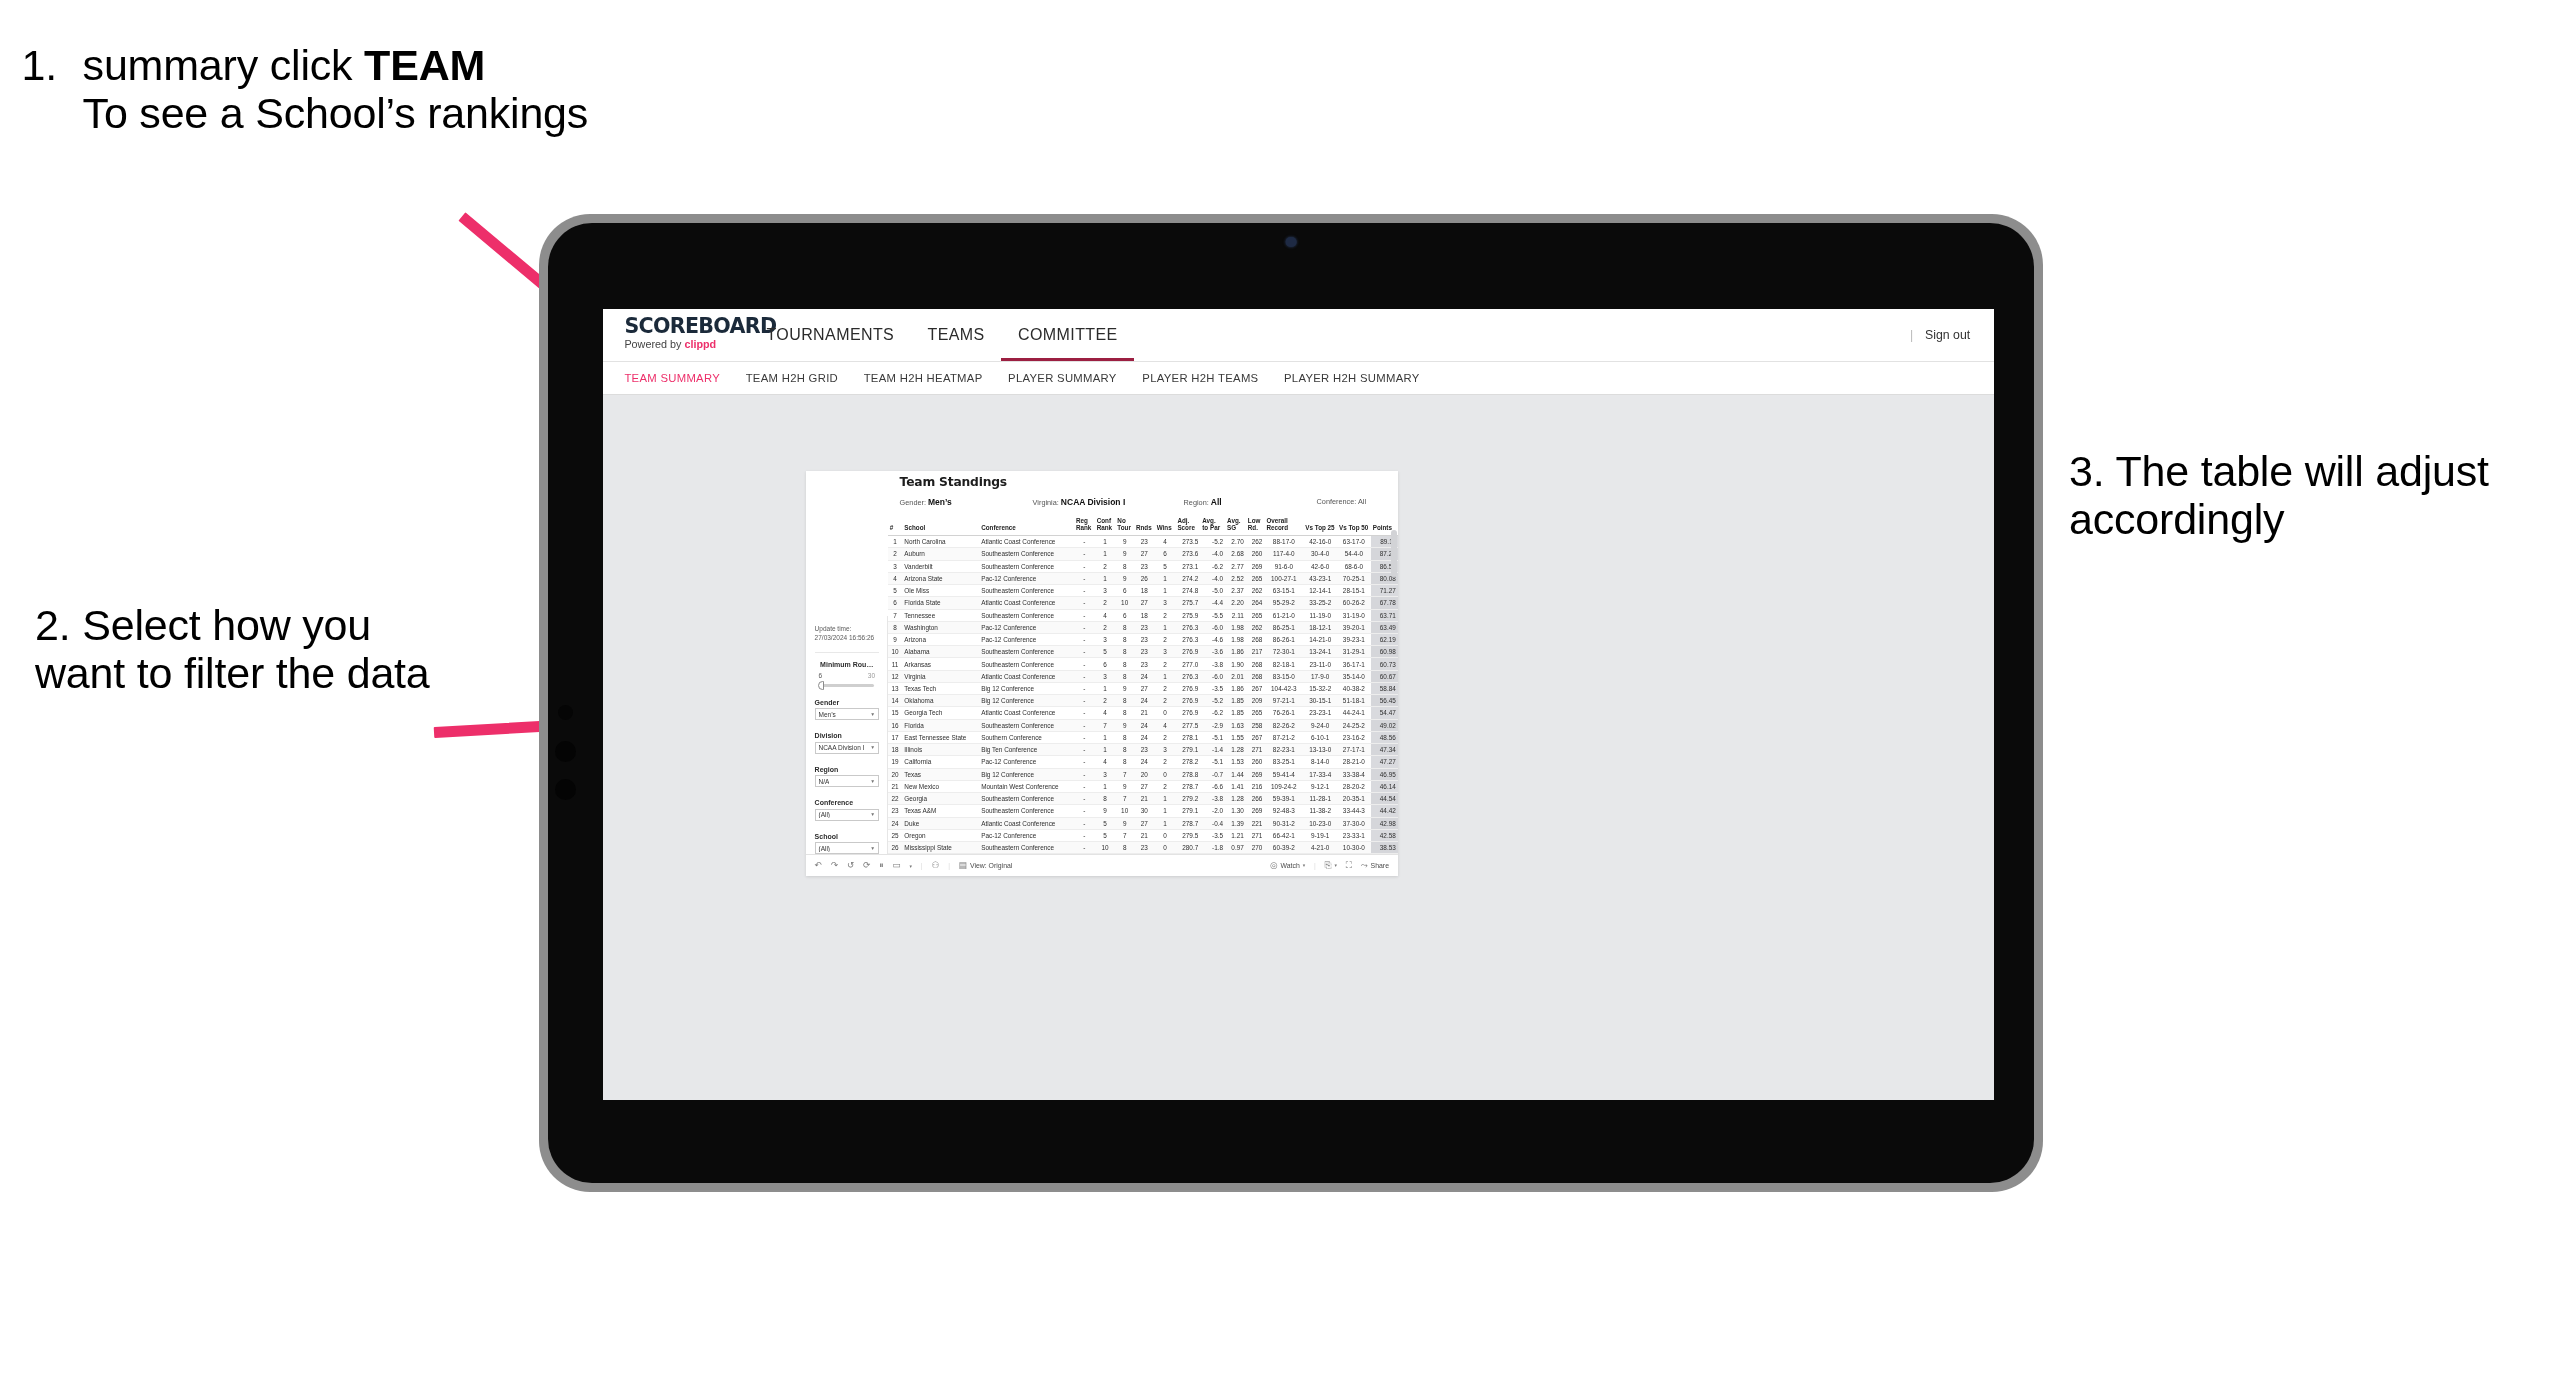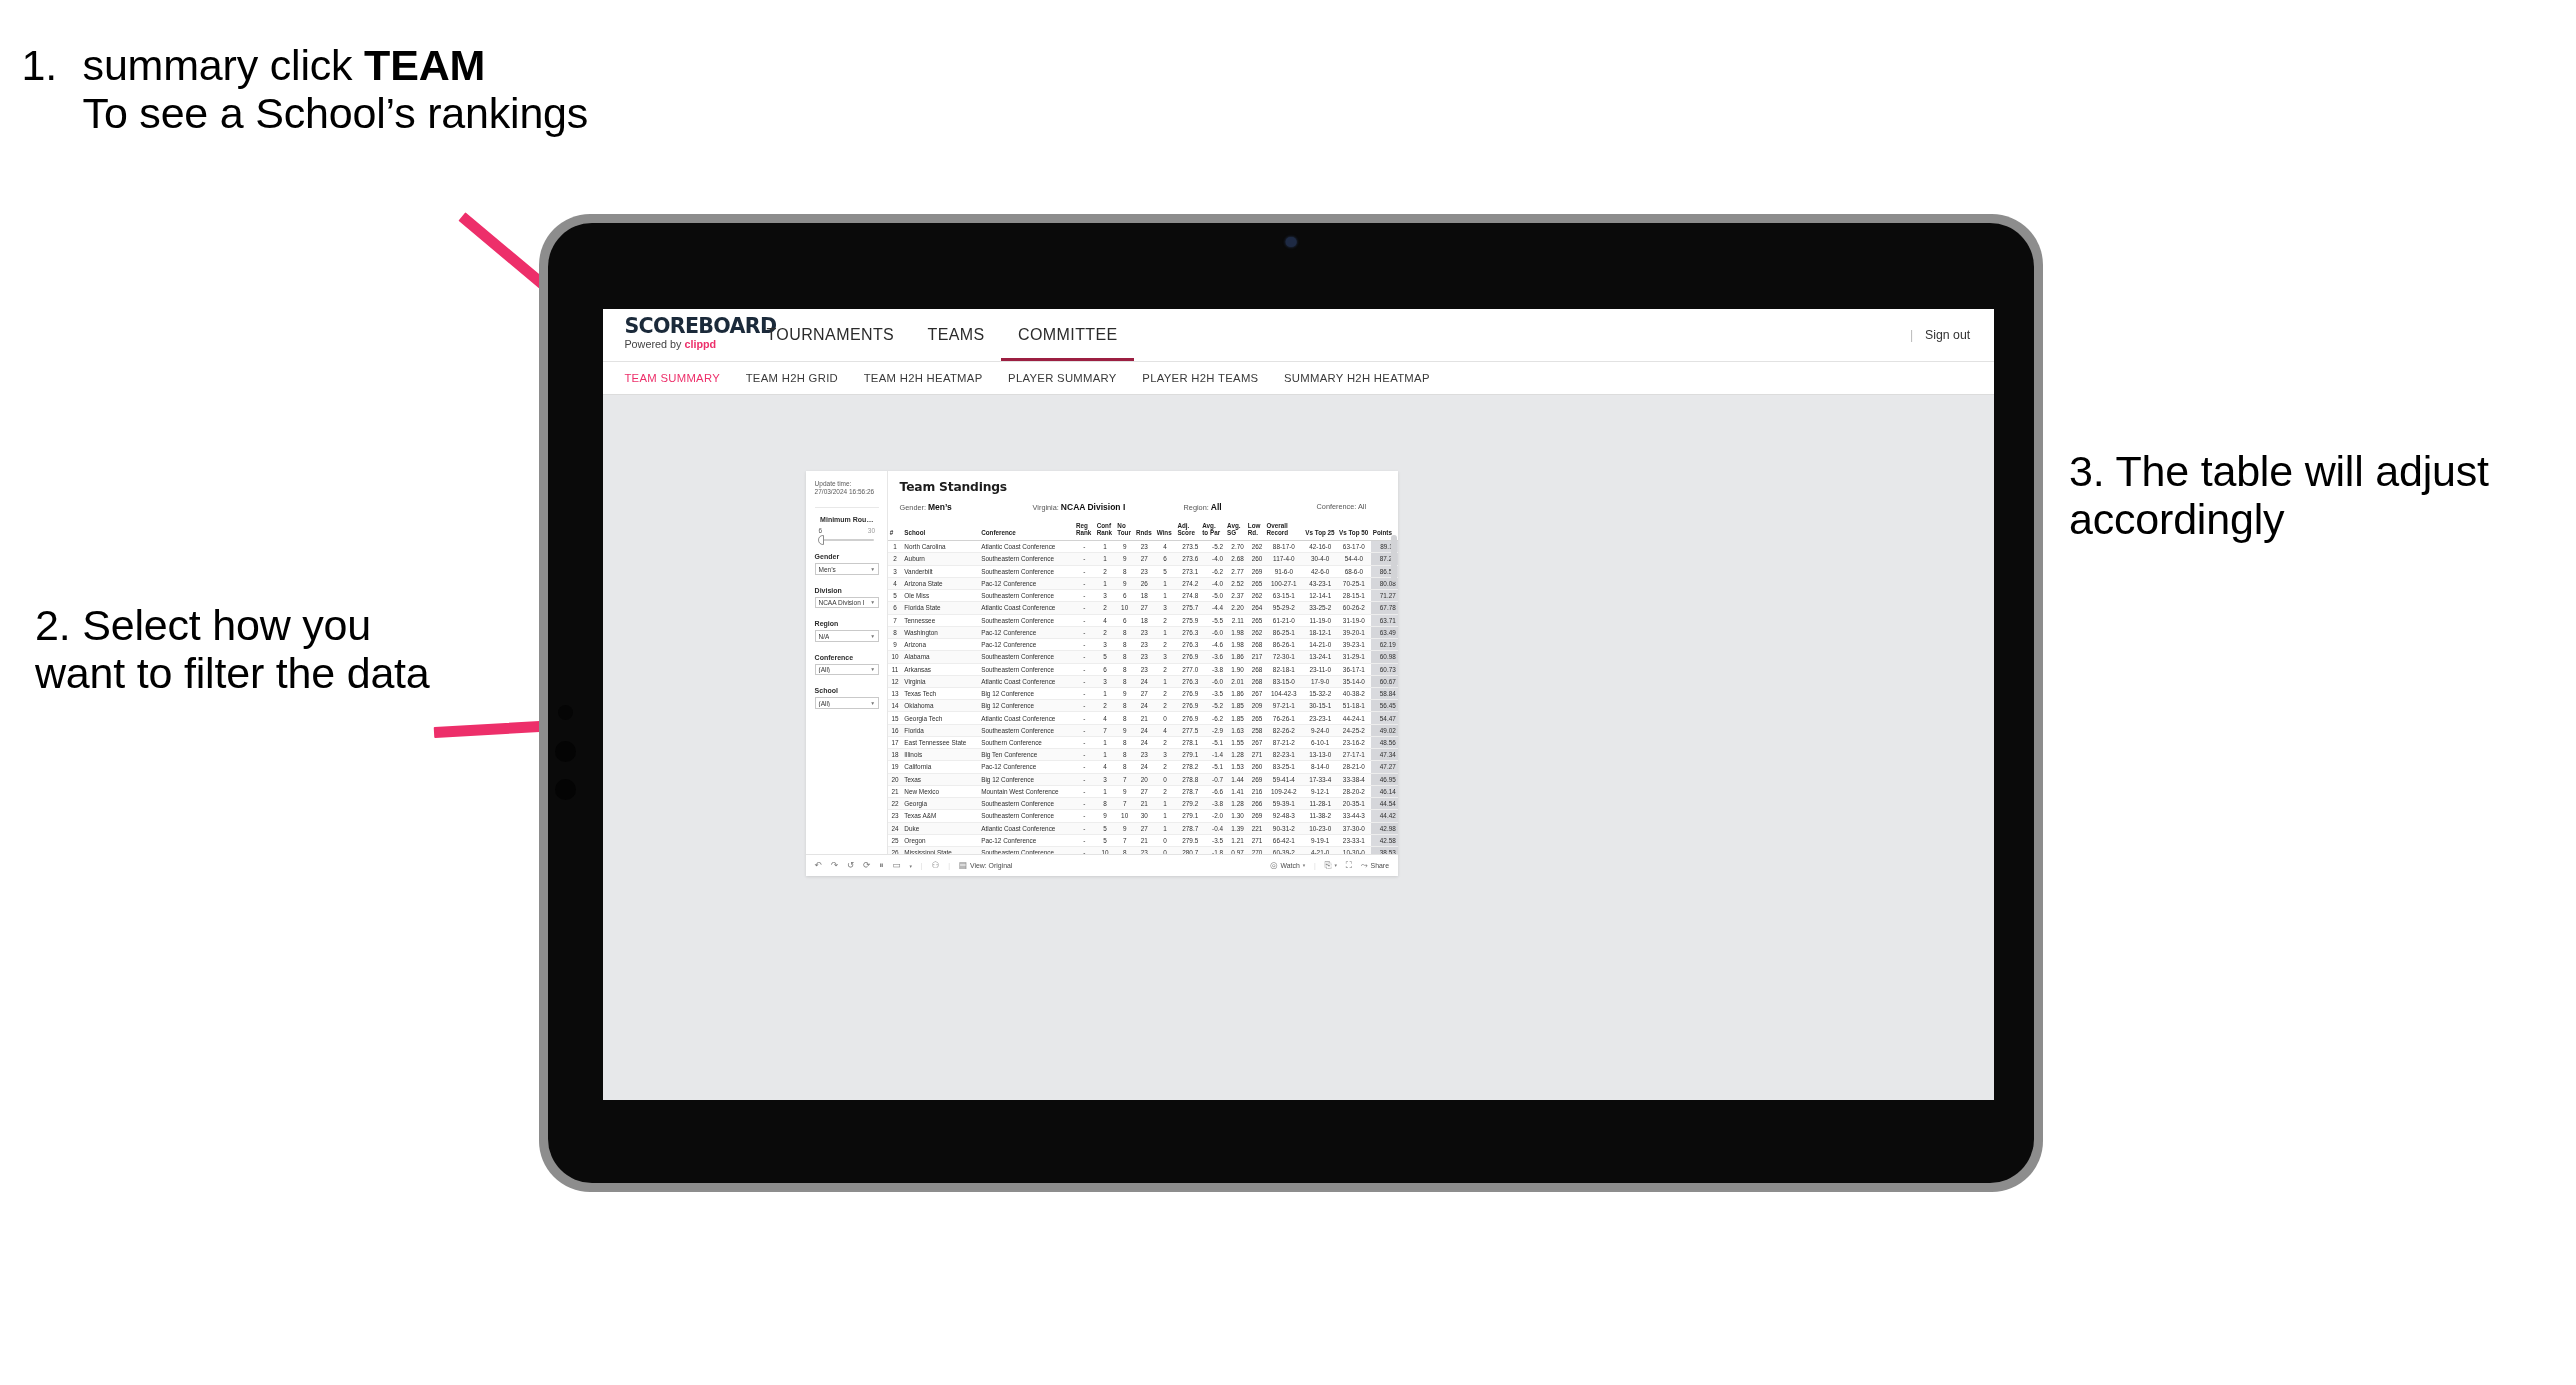--- a/index.html
+++ b/index.html
@@ -108,21 +108,21 @@
     background: #e7e8ea;
   }
   #viz {
     position: absolute;
     left: 203px; top: 76px;
     width: 592px; height: 405px;
     background: #fff;
     box-shadow: 0 1px 2.9px rgba(0,0,0,.12);
     display: flex; flex-direction: column;
   }
-  #viz-body { flex: 1; display: flex; overflow: hidden; }
+  #viz-body { flex: 1; display: flex; overflow: hidden; align-items: flex-end; }
 
   
   #filters {
     width: 82px; border-right: 1px solid #e6e6e6;
     padding: 8.8px 7.9px 0 8.8px;
     font-size: 6.9px; color: #333;
     background: #fff;
   }
   .upd { font-size: 6.5px; color: #5a5a5a; line-height: 1.35; }
   .divider { height: 1px; background: #e8e8e8; margin: 9.8px 0 7.9px; }
@@ -248,21 +248,21 @@
             <span>Sign out</span>
           </div>
         </div>
 
         <div id="subnav">
           <div class="subnav-item active">TEAM SUMMARY</div>
           <div class="subnav-item">TEAM H2H GRID</div>
           <div class="subnav-item">TEAM H2H HEATMAP</div>
           <div class="subnav-item">PLAYER SUMMARY</div>
           <div class="subnav-item">PLAYER H2H TEAMS</div>
-          <div class="subnav-item">SUMMARY H2H HEATMAP</div>
+          <div class="subnav-item">PLAYER H2H SUMMARY</div>
         </div>
 
         <div id="workbook">
           <div id="viz">
             <div id="viz-body">
 
               <div id="filters">
                 <div class="upd">
                   <div>Update time:</div>
                   <div>27/03/2024 16:56:26</div>

